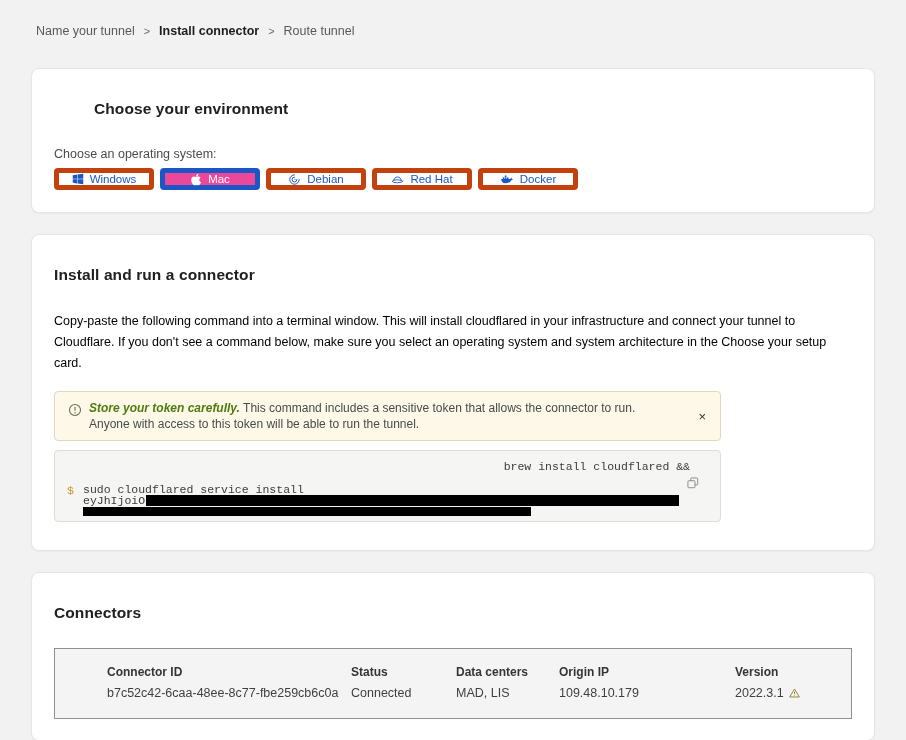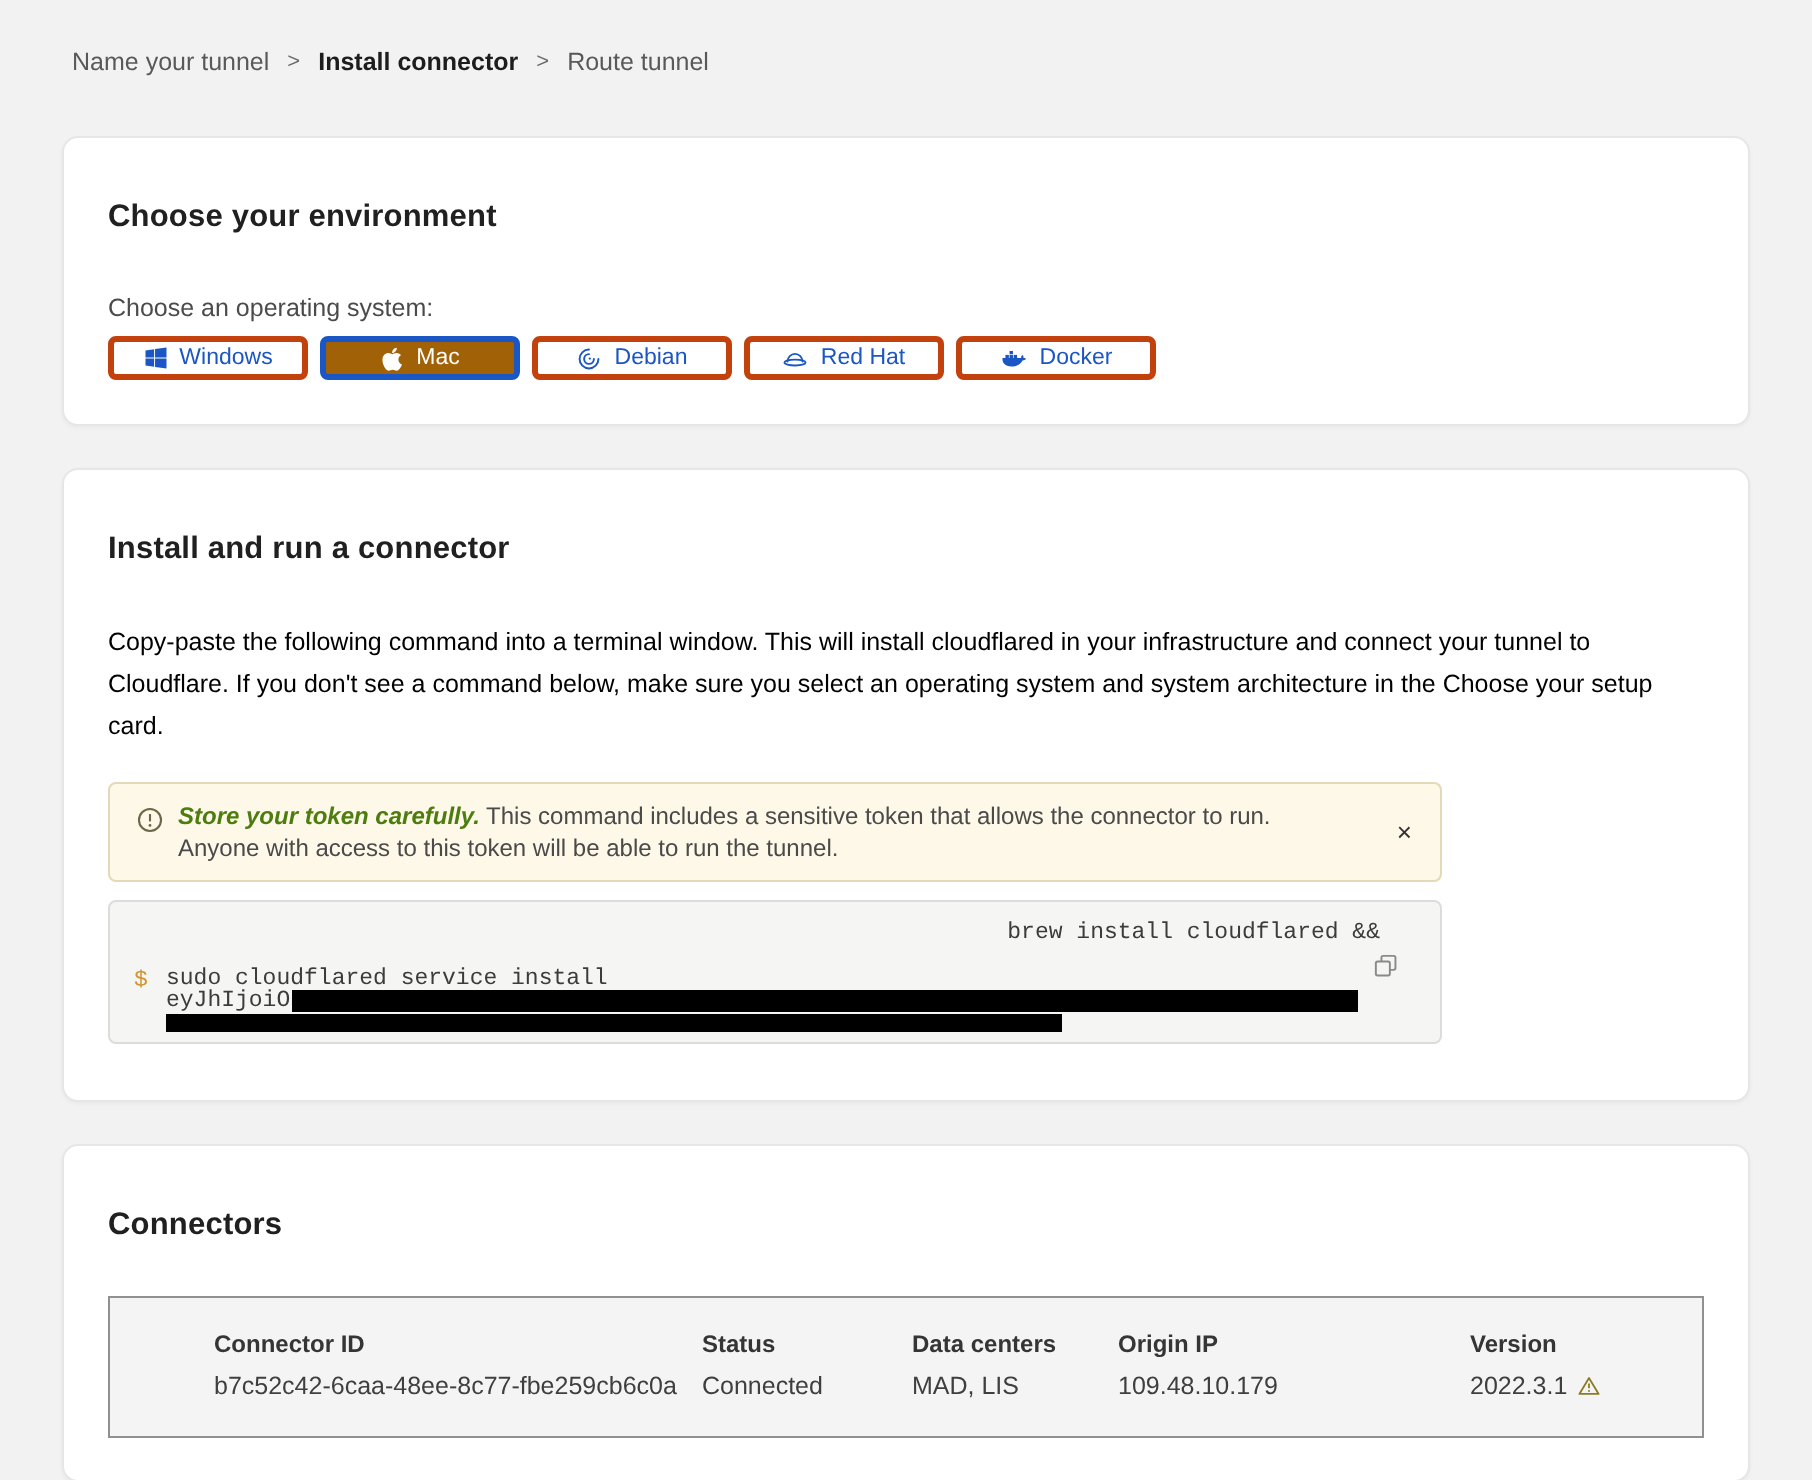--- a/index.html
+++ b/index.html
@@ -20,30 +20,30 @@
 
   
   .card {
     background:#ffffff; border:1px solid #e6e6e6; border-radius:8px;
     box-shadow:0 1px 2px rgba(0,0,0,0.04);
     padding:31px 22px 22px; margin-bottom:21px;
   }
   .card h2 { font-size:15.5px; font-weight:700; color:#202020; letter-spacing:.1px; }
 
   
-  .env-card h2 { margin-bottom:29px; }
+  .env-card h2 { margin-bottom:29px;margin-left:40px; }
   .os-label { font-size:12.5px; color:#4b4b4b; margin-bottom:7px; }
   .os-buttons { display:flex; gap:6px; }
   .os-btn {
     width:100px; height:22px; display:flex; align-items:center; justify-content:center; gap:6px;
-    background:#ffffff; border:3px solid #c2410c; border-radius:4px;
+    background:#ffffff; border:5px solid #c2410c; border-radius:4px;
     color:#1b57c4; font-size:11.5px; font-family:"Liberation Sans",sans-serif; cursor:pointer;
   }
   .os-btn svg { display:block; }
-  .os-btn.selected { background:#a16207; border-color:#1b57c4; color:#ffffff; }
+  .os-btn.selected { background:#ec4899; border-color:#1b57c4; color:#ffffff; }
 
   
   .install-card { padding-bottom:28px; }
   .install-card h2 { margin-bottom:27px; }
   .install-desc { font-size:12.5px; line-height:21px; color:#000000; max-width:800px; margin-bottom:17px; }
 
   .banner {
     width:667px; min-height:46px; background:#fdf8e7; border:1px solid #e3d9b8; border-radius:4px;
     display:flex; align-items:flex-start; padding:9px 12px 8px 13px; position:relative; margin-bottom:9px;
   }

